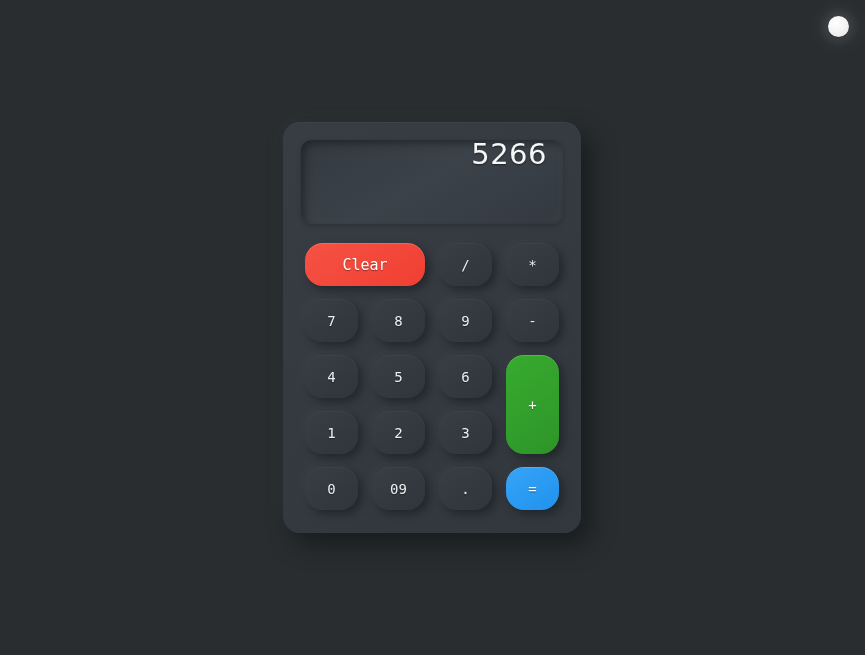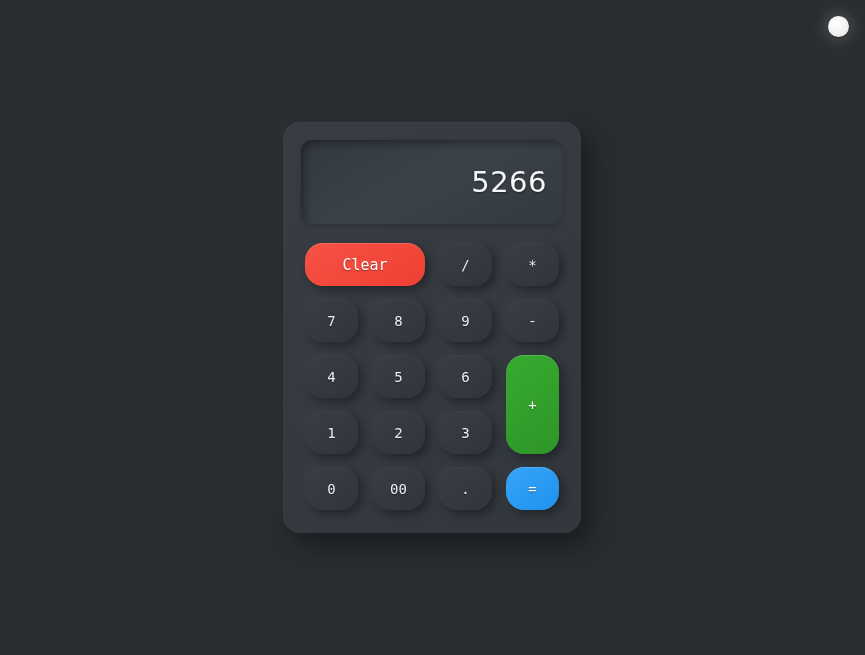--- a/index.html
+++ b/index.html
@@ -65,21 +65,20 @@
     margin: 0 auto;
     border-radius: 11px;
     background: linear-gradient(150deg, #333940 0%, #3b4249 48%, #333940 100%);
     box-shadow:
       inset 3px 3px 8px rgba(0,0,0,0.38),
       inset -3px -3px 8px rgba(255,255,255,0.035),
       0 2px 5px rgba(0,0,0,0.18);
     box-sizing: border-box;
     padding: 0 16px;
     display: flex;
-    align-items: center;
     justify-content: flex-end;
     overflow: hidden;
   }
   #display-value {
     font-family: "DejaVu Sans", sans-serif;
     font-size: 29px;
     line-height: 1;
     color: #f4f6f7;
     letter-spacing: 0.5px;
     text-shadow: 0 1px 2px rgba(0,0,0,0.45);
@@ -168,18 +167,18 @@
       <button class="key">9</button>
       <button class="key">-</button>
       <button class="key">4</button>
       <button class="key">5</button>
       <button class="key">6</button>
       <button class="key key-plus">+</button>
       <button class="key">1</button>
       <button class="key">2</button>
       <button class="key">3</button>
       <button class="key">0</button>
-      <button class="key">00</button>
+      <button class="key">09</button>
       <button class="key">.</button>
       <button class="key key-equals">=</button>
     </div>
 
 </div>
 
 </body></html>

